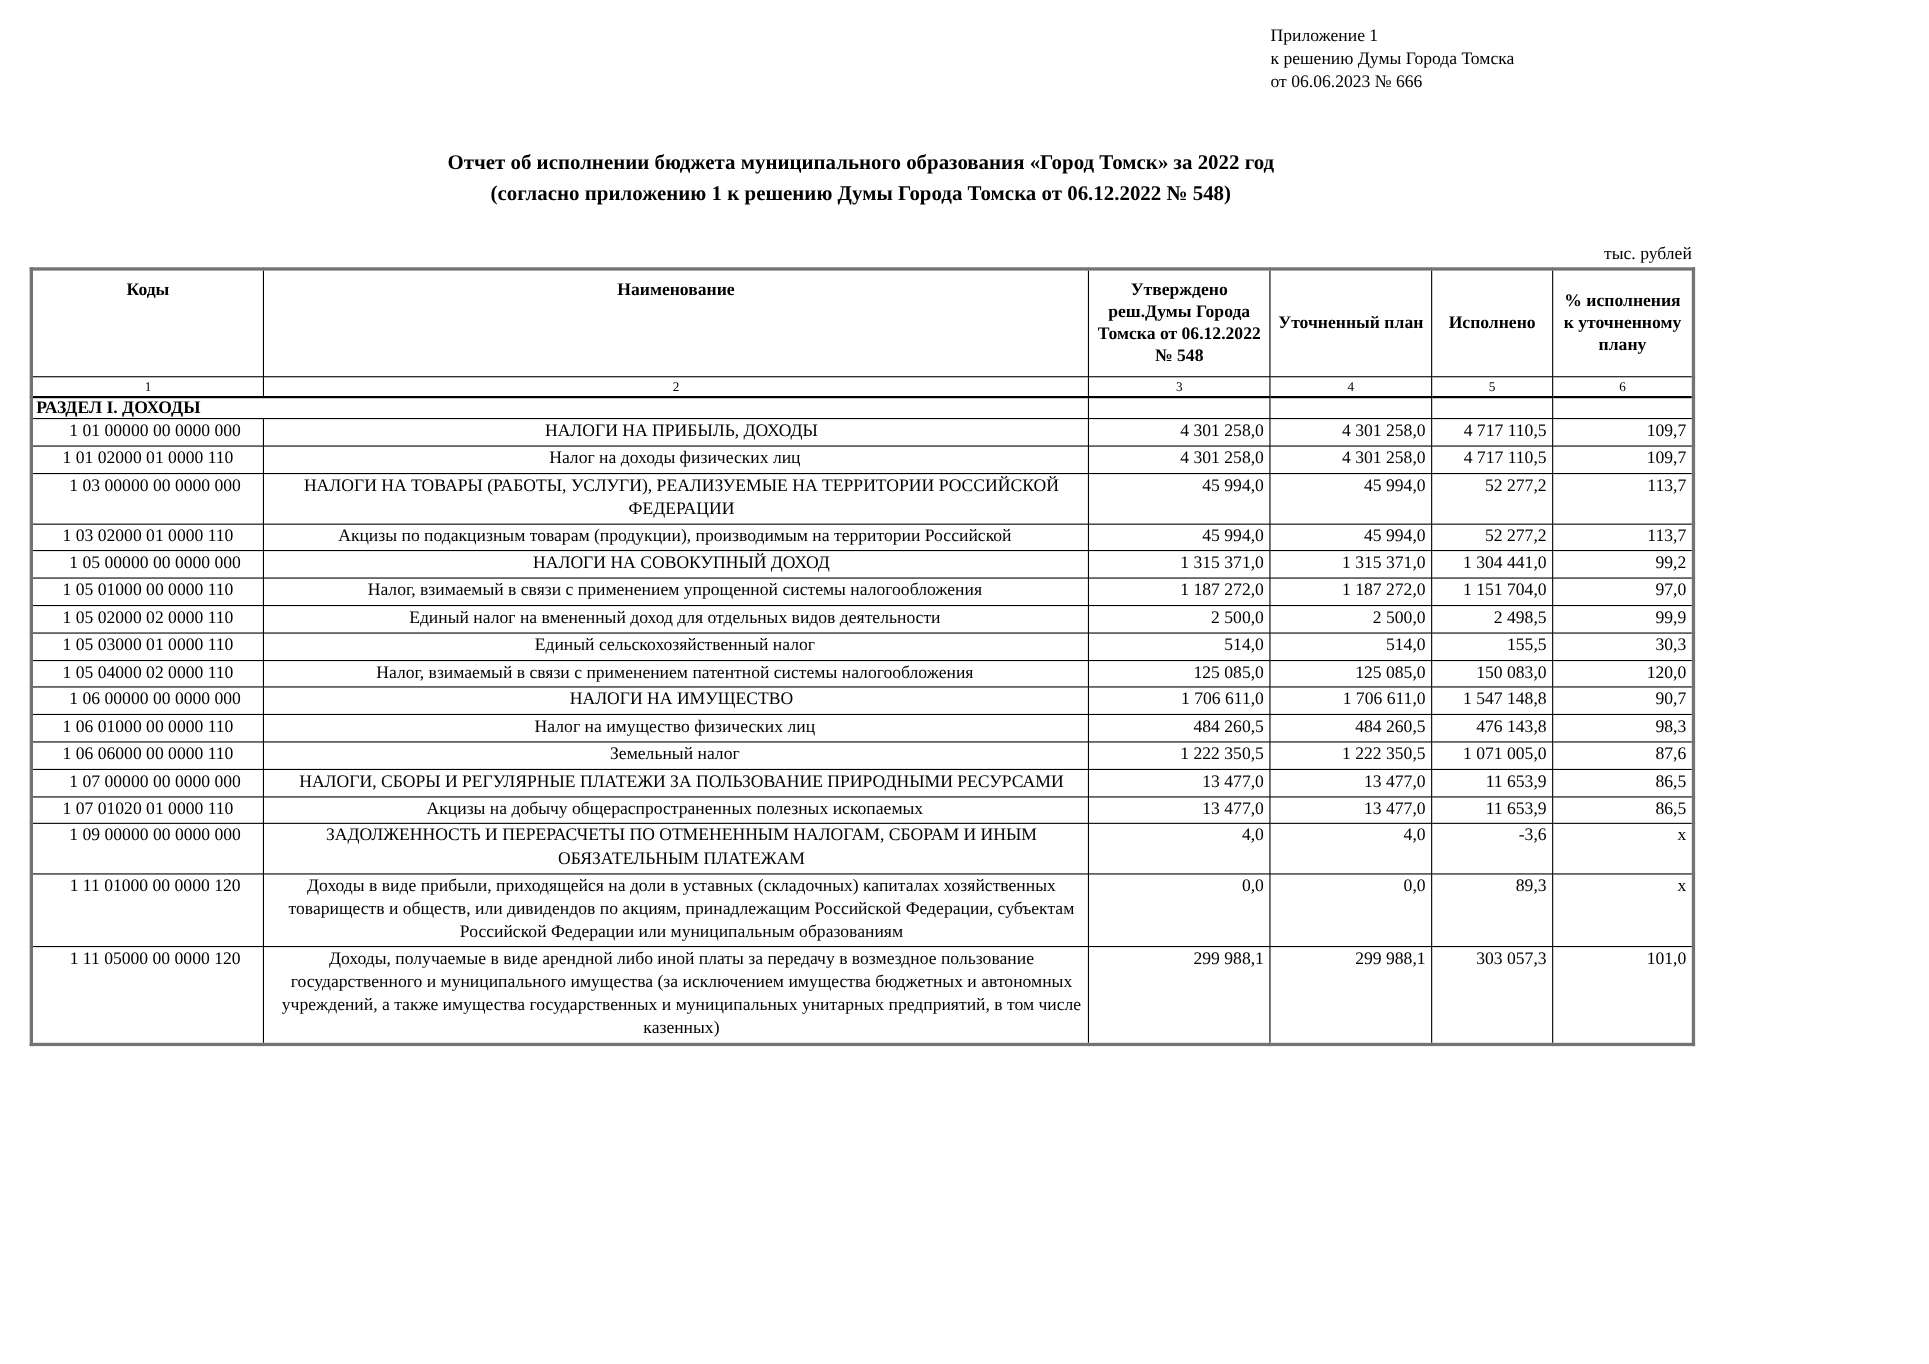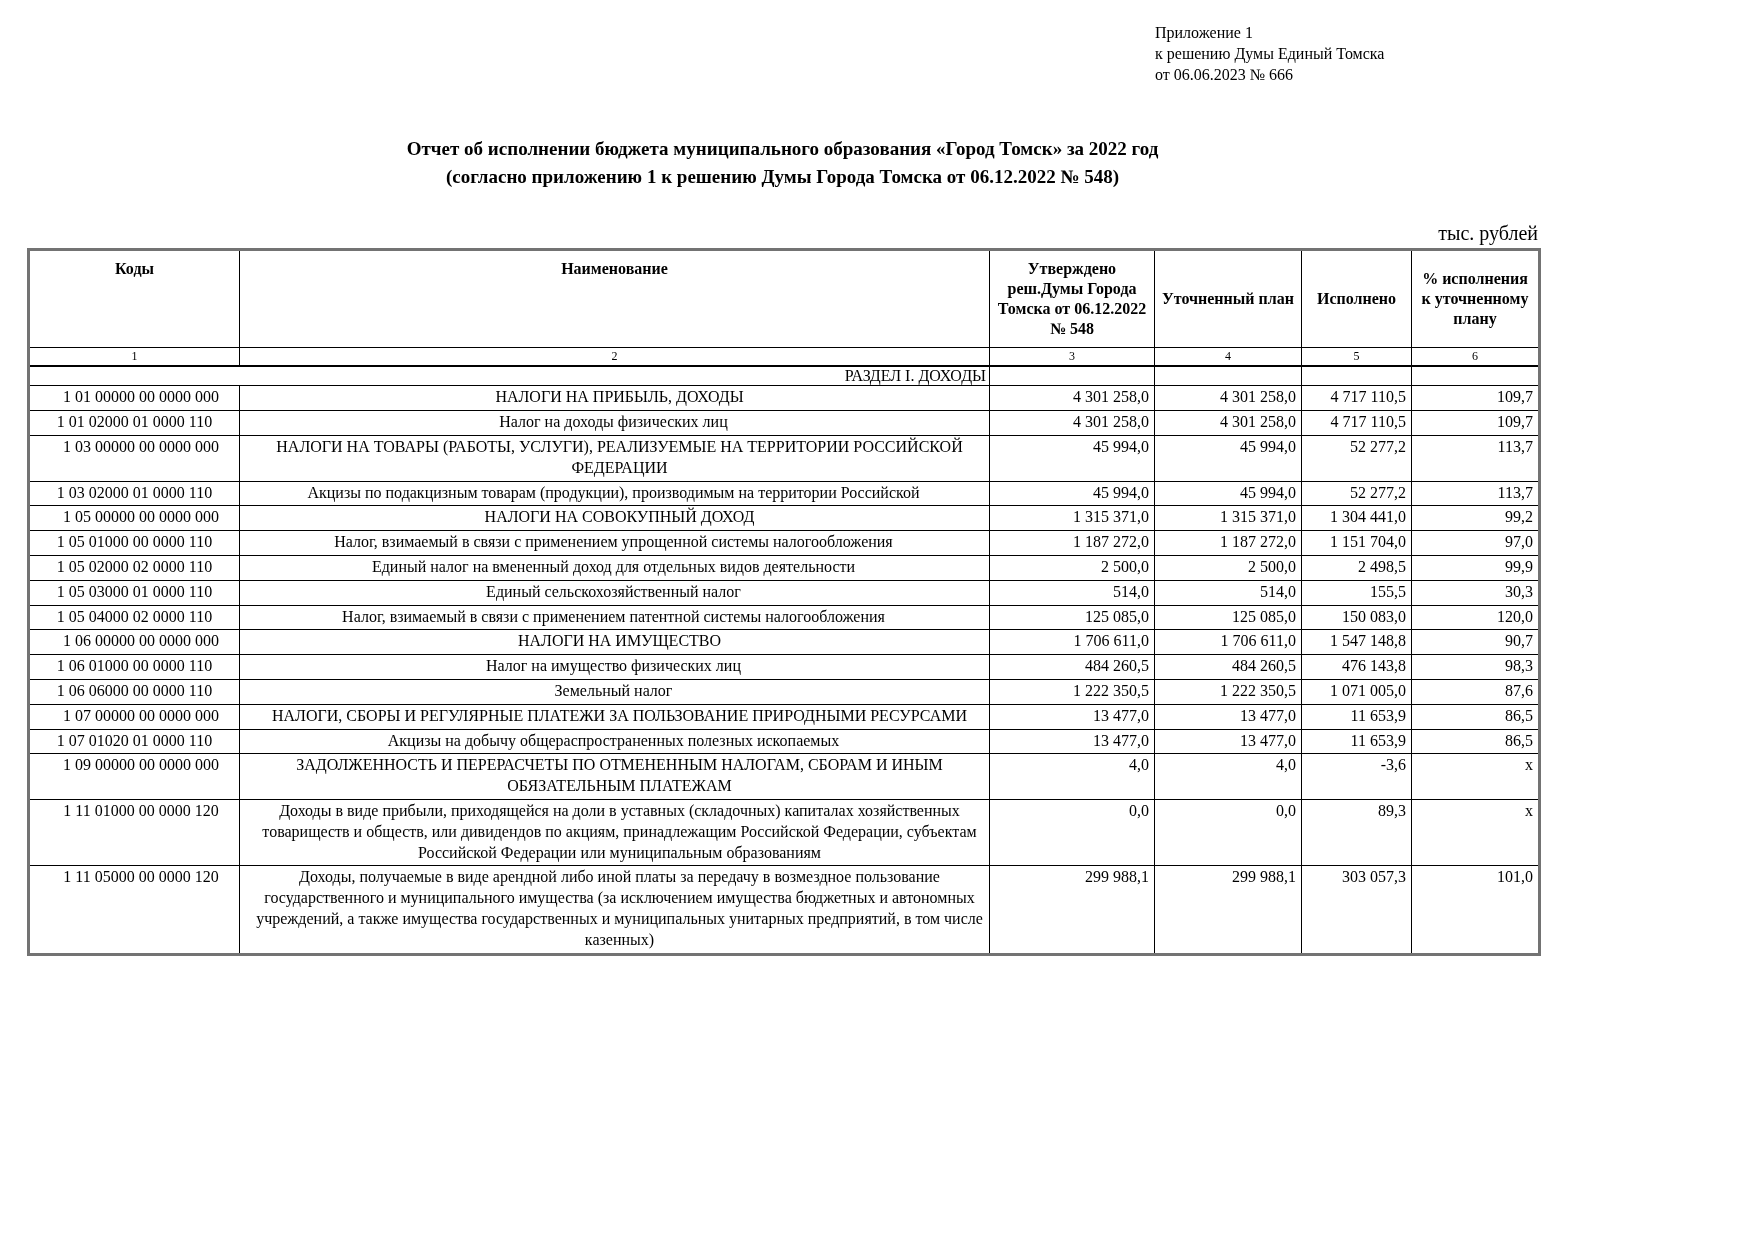--- a/index.html
+++ b/index.html
@@ -29,21 +29,21 @@
     margin-top: 50px;
     text-align: center;
     font-weight: bold;
     font-size: 19px;
     line-height: 1.45;
   }
   .units-label {
     margin-top: 32px;
     margin-bottom: 3px;
     text-align: right;
-    font-size: 20px;
+    font-size: 16px;
   }
   table.report {
     width: 100%;
     border-collapse: collapse;
     table-layout: fixed;
     border: 3px solid #737373;
   }
   table.report th, table.report td {
     border: 1px solid #000;
   }
@@ -74,43 +74,43 @@
   }
   tr.num-row td { border-bottom: 2px solid #000; }
 
   tr.section-row { height: 20px; }
   tr.section-row td {
     font-size: 16px;
     vertical-align: middle;
     padding: 0 3px;
   }
   tr.section-row td.section-cell {
-    font-weight: normal;
-    text-align: right;
+    font-weight: bold;
+    text-align: left;
   }
 
   tbody.rows td {
     font-size: 16px;
     line-height: 1.3;
     vertical-align: top;
     padding: 1px 3px 2px 3px;
   }
   tbody.rows td.code { text-align: center; white-space: nowrap; }
   tbody.rows td.name { text-align: center; padding-left: 4px; padding-right: 6px; }
   tbody.rows td.num  { text-align: right; padding-right: 5px; white-space: nowrap; }
   tbody.rows tr.bold td { font-weight: normal; padding-left: 16px; }
 </style>
 </head>
 <body>
 
 <div class="content">
 
   <div class="corner-note">
     <div>Приложение 1</div>
-    <div>к решению Думы Единый Томска</div>
+    <div>к решению Думы Города Томска</div>
     <div>от 06.06.2023 № 666</div>
   </div>
 
   <div class="title-block">
     <div>Отчет об исполнении бюджета муниципального образования «Город Томск» за 2022 год</div>
     <div>(согласно приложению 1 к решению Думы Города Томска от 06.12.2022 № 548)</div>
   </div>
 
   <div class="units-label">тыс. рублей</div>
 

